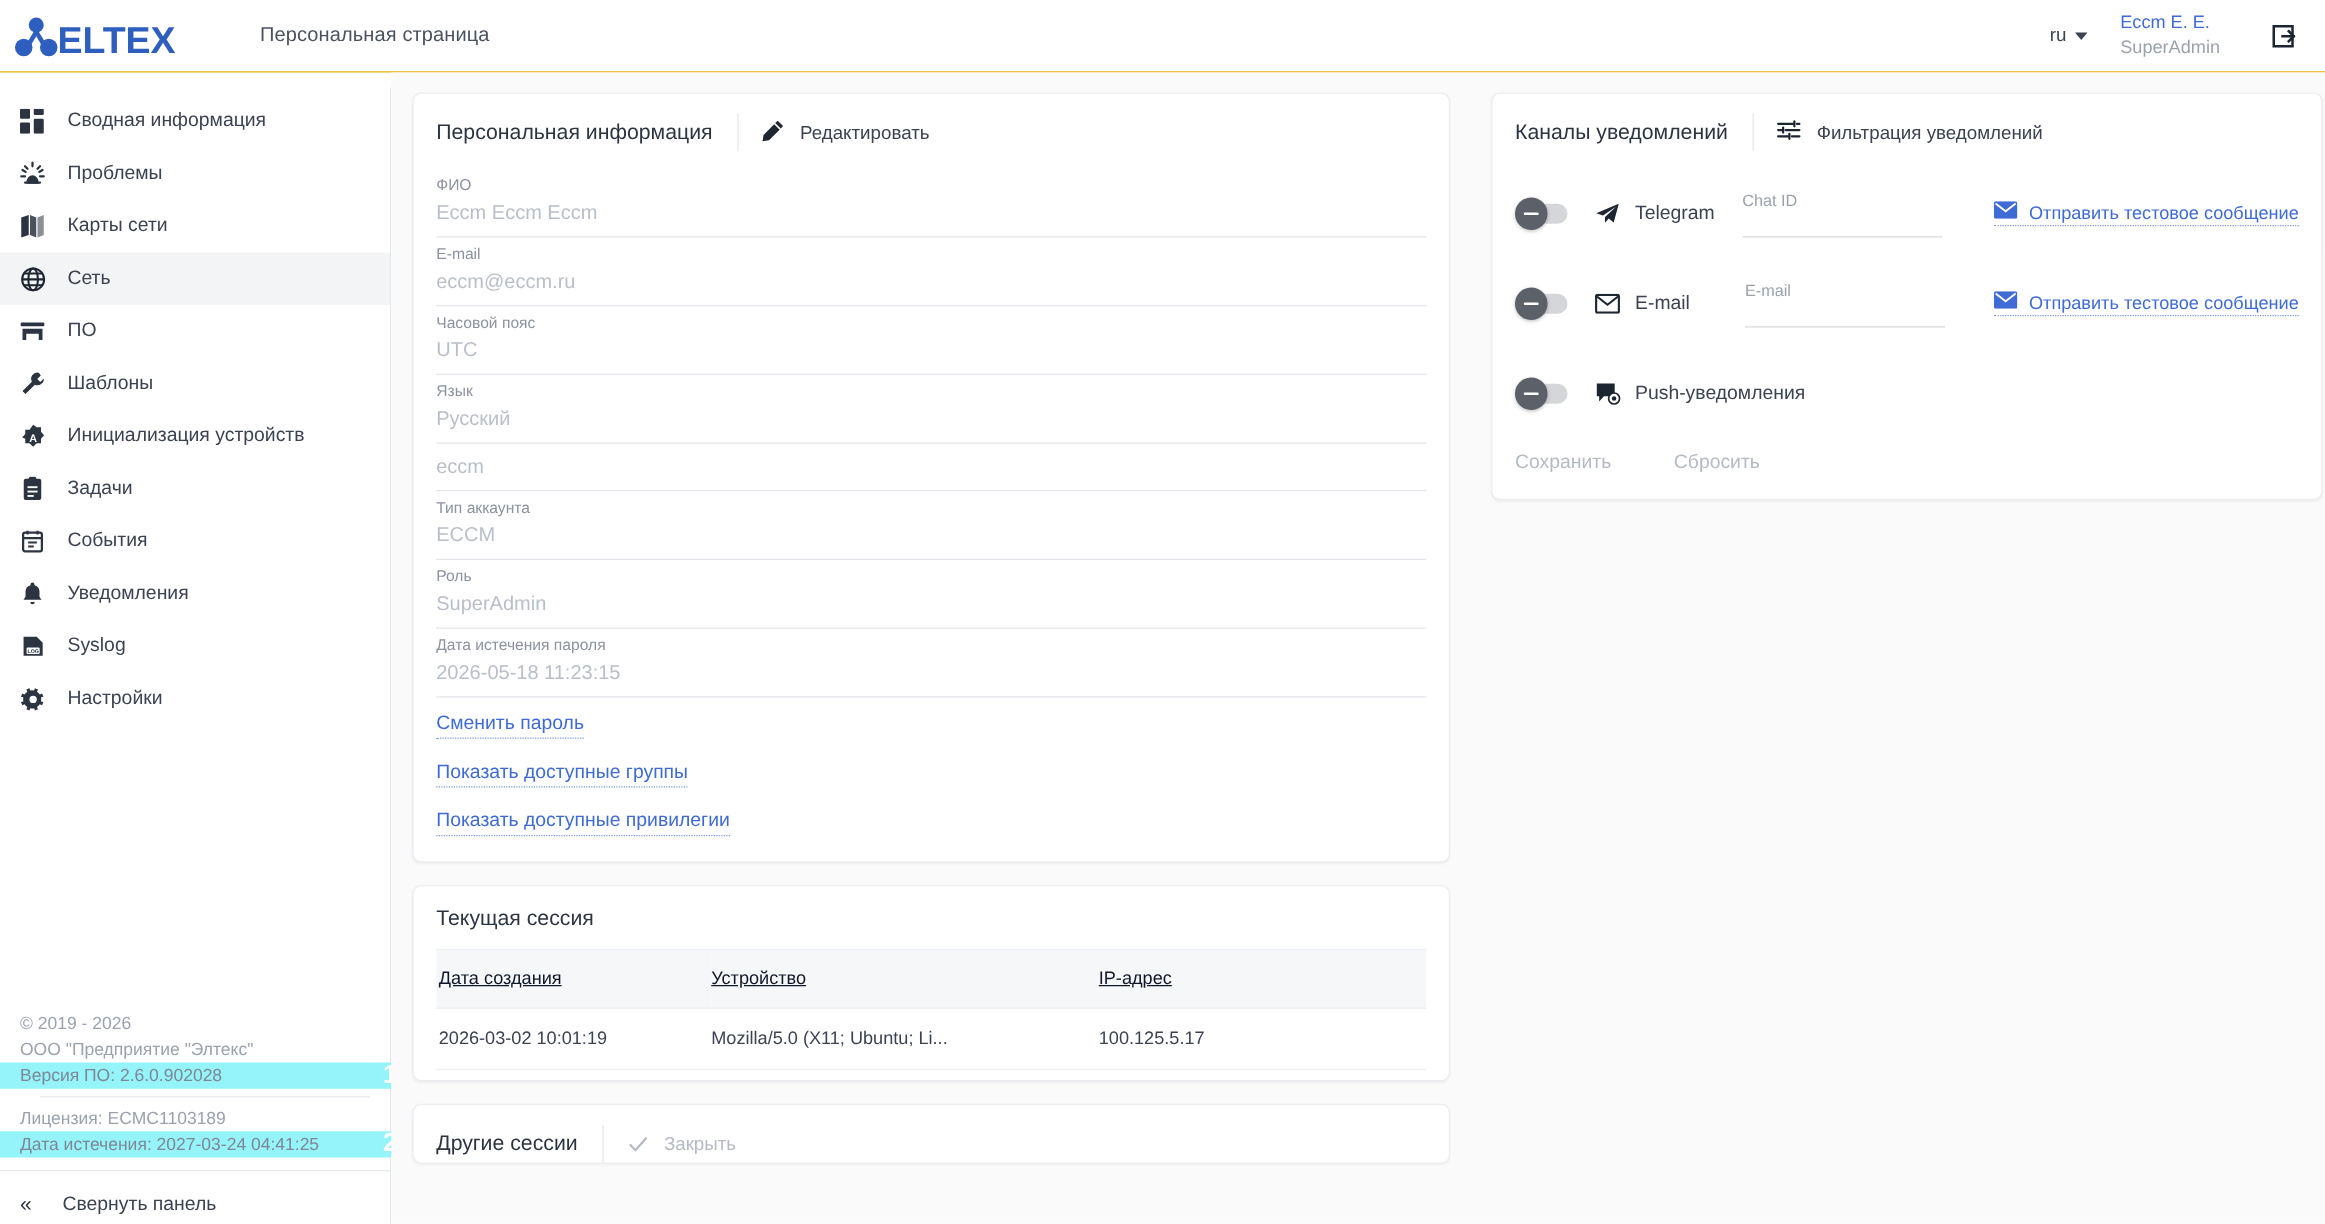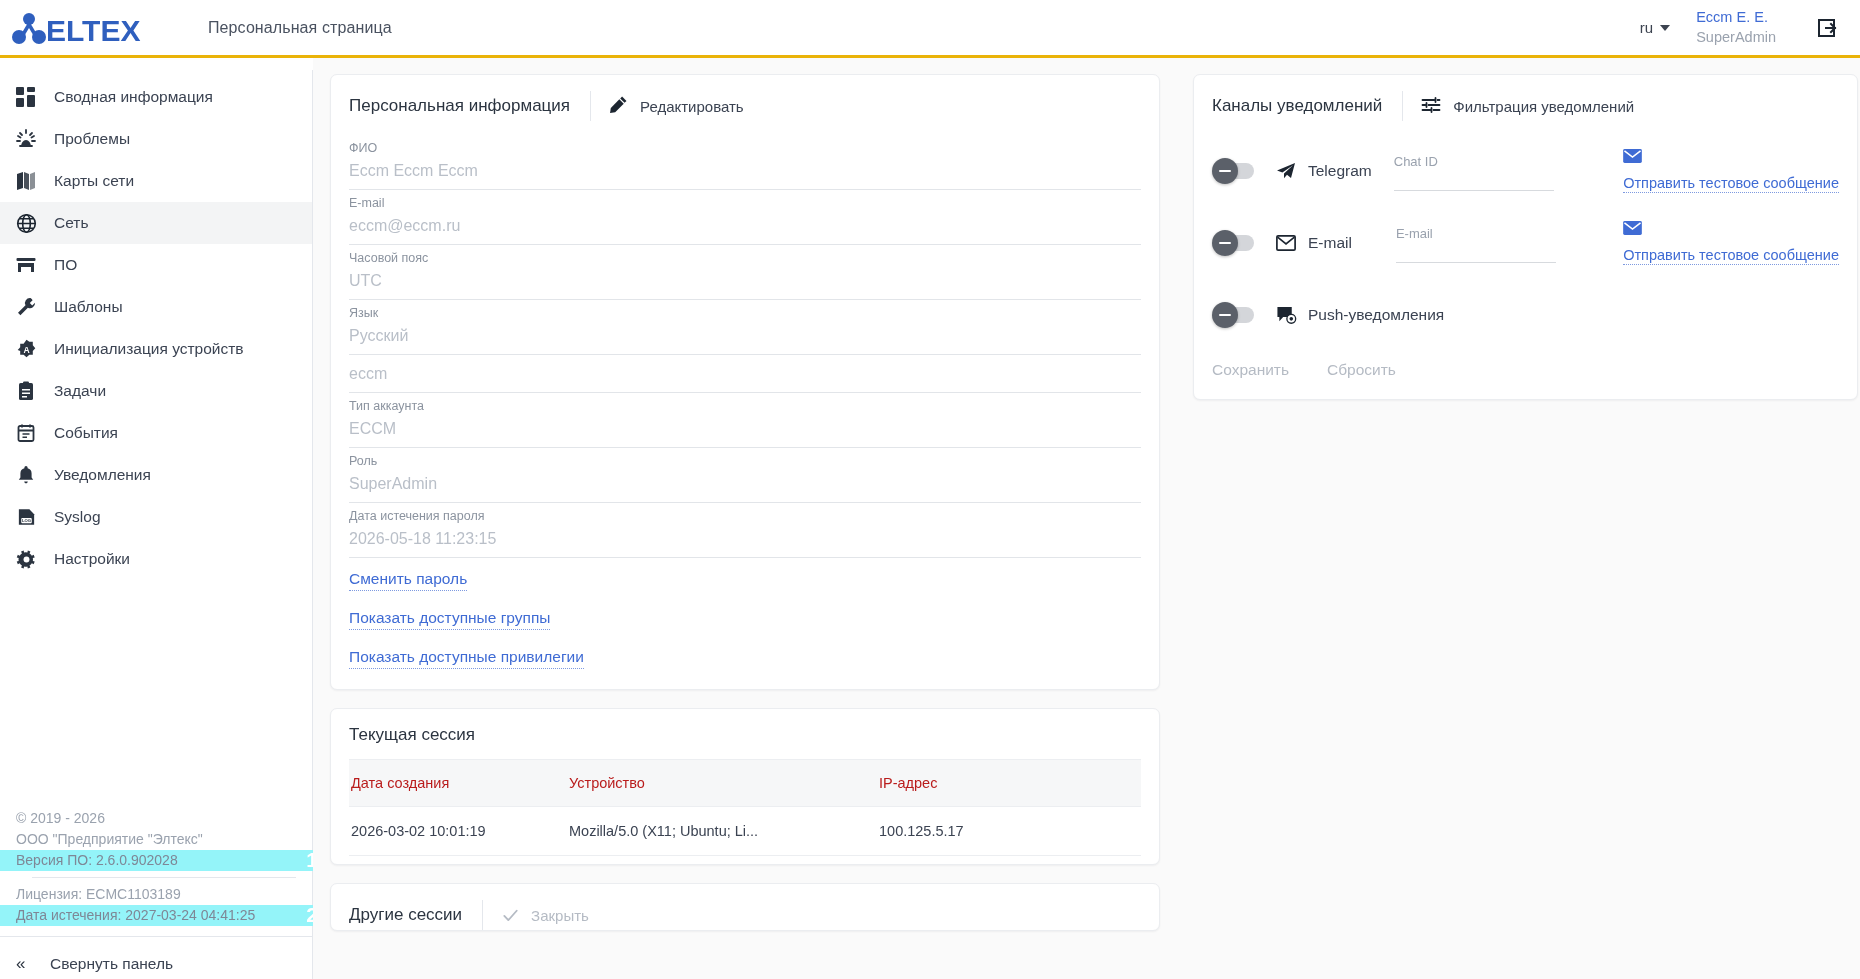--- a/index.html
+++ b/index.html
@@ -10,21 +10,21 @@
     background: #ffffff;
     font-family: "Liberation Sans", sans-serif;
     color: #2f3a4a;
   }
 
   
   .header {
     position: absolute; top: 0; left: 0;
     width: 1860px; height: 58px;
     background: #ffffff;
-    border-bottom: 3px solid #eab308;
+    border-bottom: 1px solid #eab308;
     display: flex; align-items: center;
   }
   .logo-wrap { display: flex; align-items: center; margin-left: 8px; }
   .logo-svg { display: block; }
   .page-title {
     margin-left: 24px;
     font-size: 16px;
     color: #4a5260;
     letter-spacing: .1px;
   }
@@ -189,43 +189,43 @@
     content: ""; width: 12px; height: 2.5px; background: #ffffff; border-radius: 2px;
   }
   .chan-icon { width: 26px; min-width: 26px; display: flex; align-items: center; color: #1c2530; }
   .chan-name { font-size: 15.5px; color: #3b4352; margin-left: 6px; white-space: nowrap; }
   .chan-input {
     margin-left: 22px; width: 160px;
   }
   .chan-input-label { font-size: 13px; color: #9aa2ae; line-height: 18px; }
   .chan-input-line { border-bottom: 1px solid #d7dade; height: 20px; }
   .chan-test {
-    margin-left: auto; display: flex; align-items: flex-start; gap: 9px;
+    margin-left: auto; display: flex; align-items: flex-end; gap: 9px;
     color: #3f6bd4; font-size: 14.5px; cursor: pointer;
     border-bottom: 1px dotted #7e9ae0;
     padding-bottom: 1px;
-    flex-direction: column;
   }
   .chan-actions {
-    display: flex; gap: 38px;
+    display: flex; gap: 50px;
     padding: 14px 18px 20px 18px;
     font-size: 15.5px; color: #b5bbc4;
   }
   .chan-actions span { cursor: default; }
 
   
   .tbl-wrap { padding: 0 18px 8px 18px; }
   table { width: 100%; border-collapse: collapse; }
   thead th {
     background: #f6f7f8;
     text-align: left;
-    font-size: 14.5px; font-weight: 400; color: #b91c1c;
+    font-size: 14.5px; font-weight: 400; color: #0f172a;
     padding: 15px 0 15px 0;
     border-top: 1px solid #eceef1;
     border-bottom: 1px solid #eceef1;
+    text-decoration: underline;
   }
   tbody td {
     font-size: 14.5px; color: #3b4352;
     padding: 16px 0 16px 0;
     border-bottom: 1px solid #eceef1;
   }
   .col-a { width: 220px; padding-left: 2px !important; }
   .col-b { width: 310px; }
   .col-c { width: auto; }
   .disabled-action {

